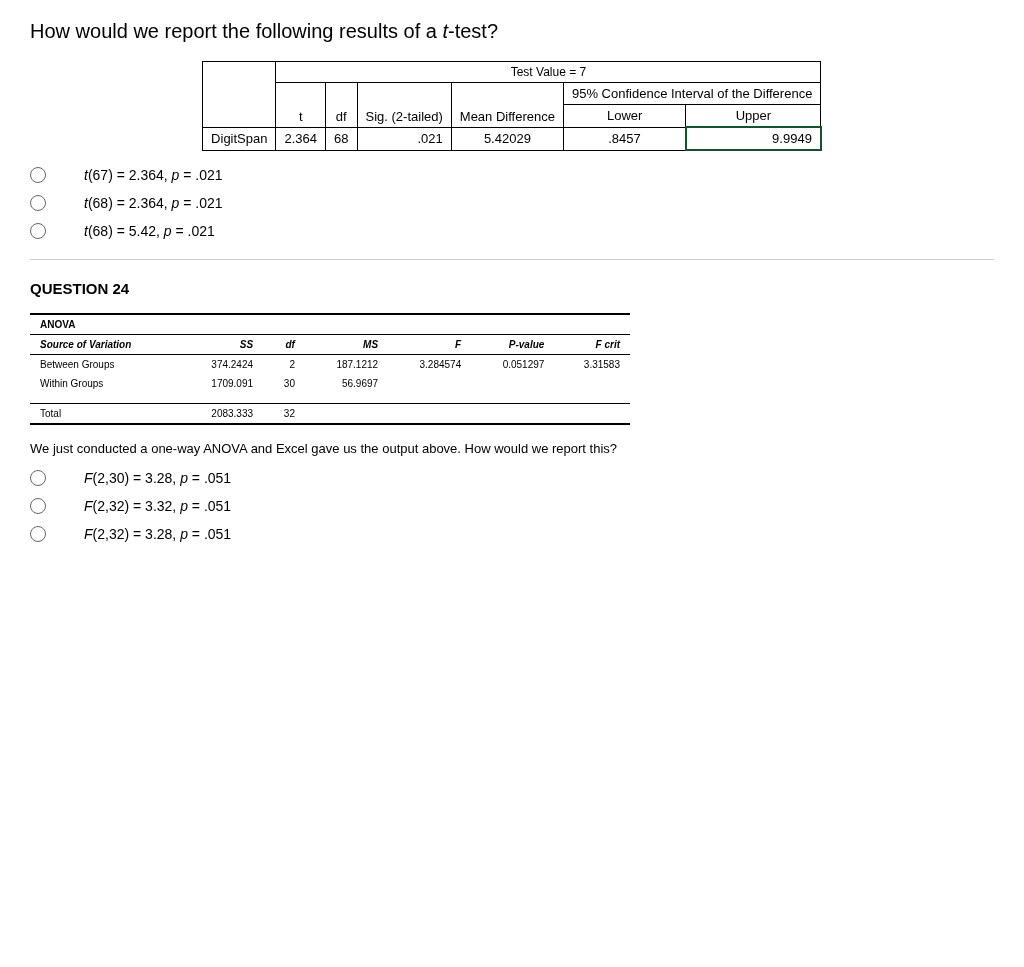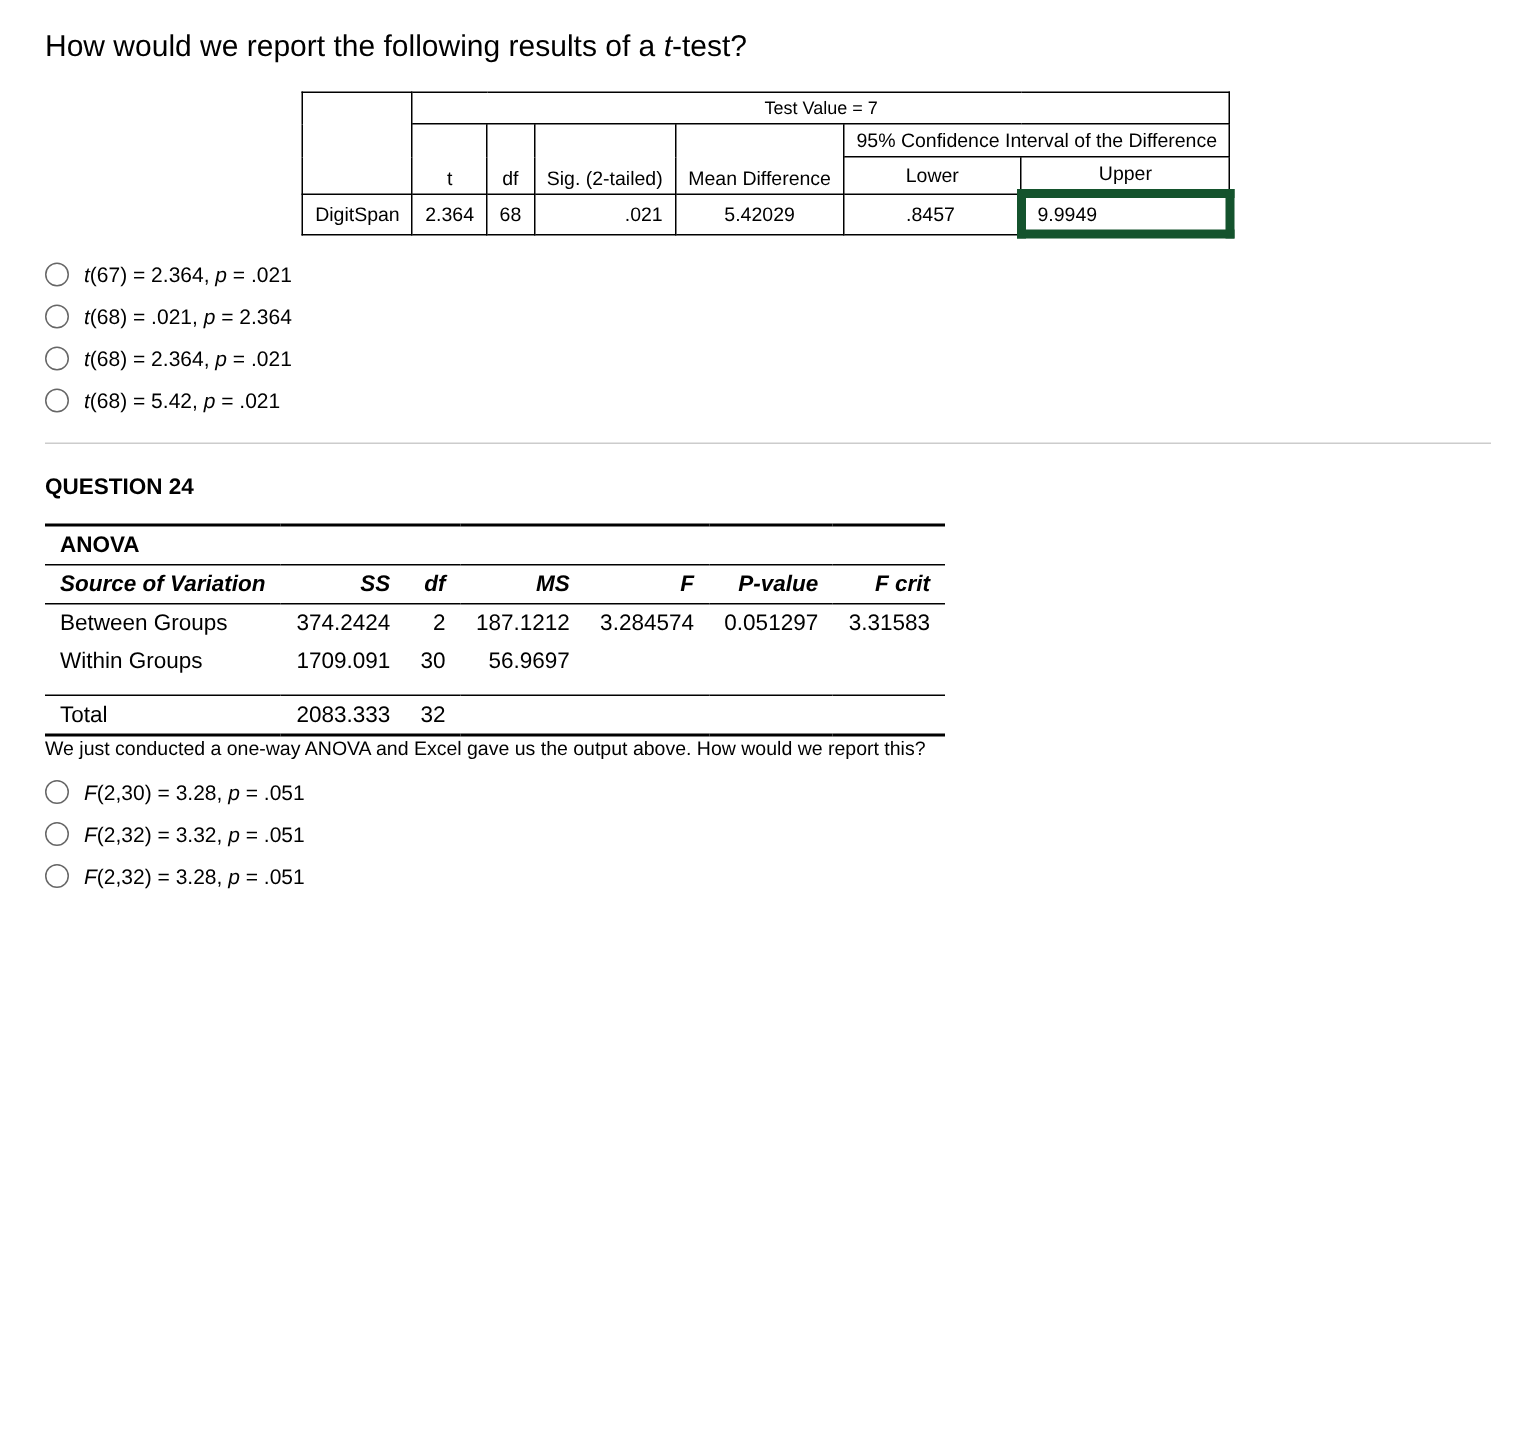--- a/index.html
+++ b/index.html
@@ -42,20 +42,21 @@
     }
     
     .options {
       margin: 10px 0 20px 0;
     }
     .option-item {
       display: flex;
       align-items: center;
       margin-bottom: 12px;
       font-size: 14px;
+      gap: 28px;
     }
     .radio-circle {
       width: 16px;
       height: 16px;
       border-radius: 50%;
       border: 1.5px solid #666;
       margin-right: 10px;
       flex-shrink: 0;
     }
     
@@ -66,22 +67,22 @@
     }
     
     .question-header {
       font-weight: bold;
       font-size: 15px;
       margin-bottom: 16px;
     }
     
     .anova-table {
       border-collapse: collapse;
-      font-size: 15px;
-      margin-bottom: 0;
+      font-size: 10px;
+      margin-bottom: 16px;
       min-width: 600px;
     }
     .anova-table td, .anova-table th {
       padding: 4px 10px;
       text-align: left;
     }
     .anova-table .num {
       text-align: right;
     }
     .anova-top-header td {
@@ -136,34 +137,30 @@
         <td style="text-align:center; border:1px solid #000;">Upper</td>
       </tr>
 
       <tr>
         <td style="border:1px solid #000; text-align:left; padding: 3px 8px;">DigitSpan</td>
         <td style="border:1px solid #000; text-align:center;">2.364</td>
         <td style="border:1px solid #000; text-align:center;">68</td>
         <td style="border:1px solid #000; text-align:right;">.021</td>
         <td style="border:1px solid #000; text-align:center;">5.42029</td>
         <td style="border:1px solid #000; text-align:center;">.8457</td>
-        <td style="border:6px solid #14532d; text-align:left;">9.9949</td>
+        <td style="border:2px solid #14532d; text-align:right;">9.9949</td>
       </tr>
     </tbody>
   </table>
 </div>
 
 <div class="options">
   <div class="option-item">
     <div class="radio-circle"></div>
     <span><em>t</em>(67) = 2.364, <em>p</em> = .021</span>
-  </div>
-  <div class="option-item">
-    <div class="radio-circle"></div>
-    <span><em>t</em>(68) = .021, <em>p</em> = 2.364</span>
   </div>
   <div class="option-item">
     <div class="radio-circle"></div>
     <span><em>t</em>(68) = 2.364, <em>p</em> = .021</span>
   </div>
   <div class="option-item">
     <div class="radio-circle"></div>
     <span><em>t</em>(68) = 5.42, <em>p</em> = .021</span>
   </div>
 </div>

